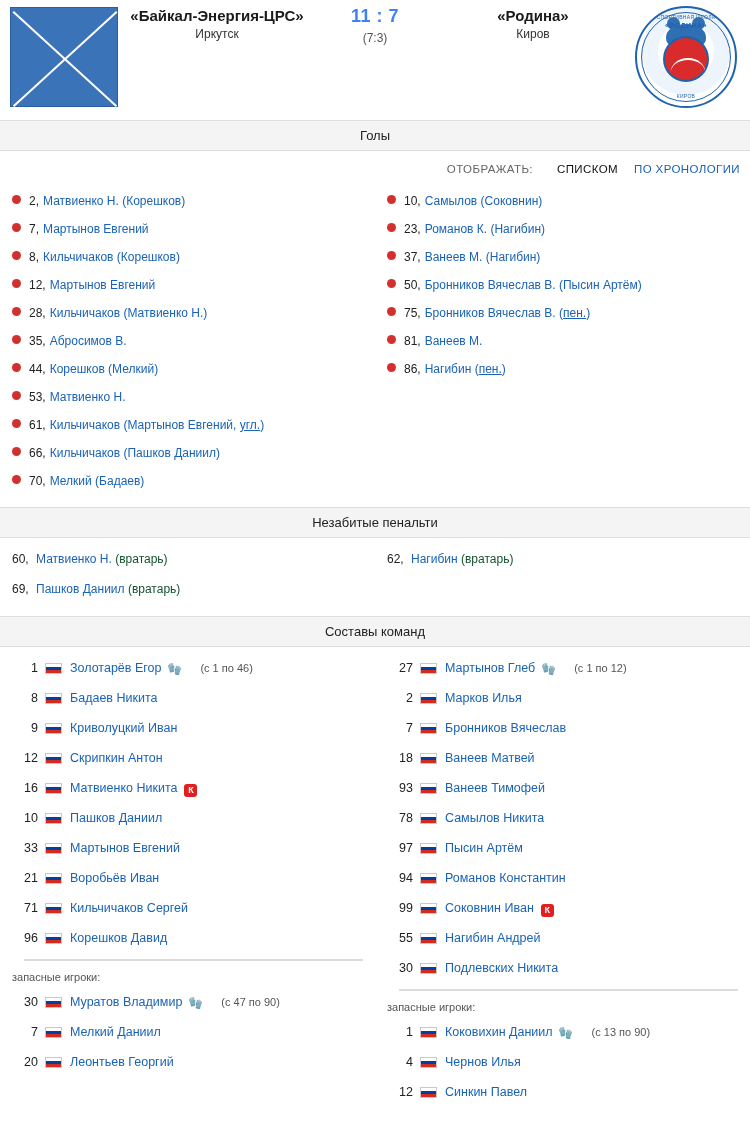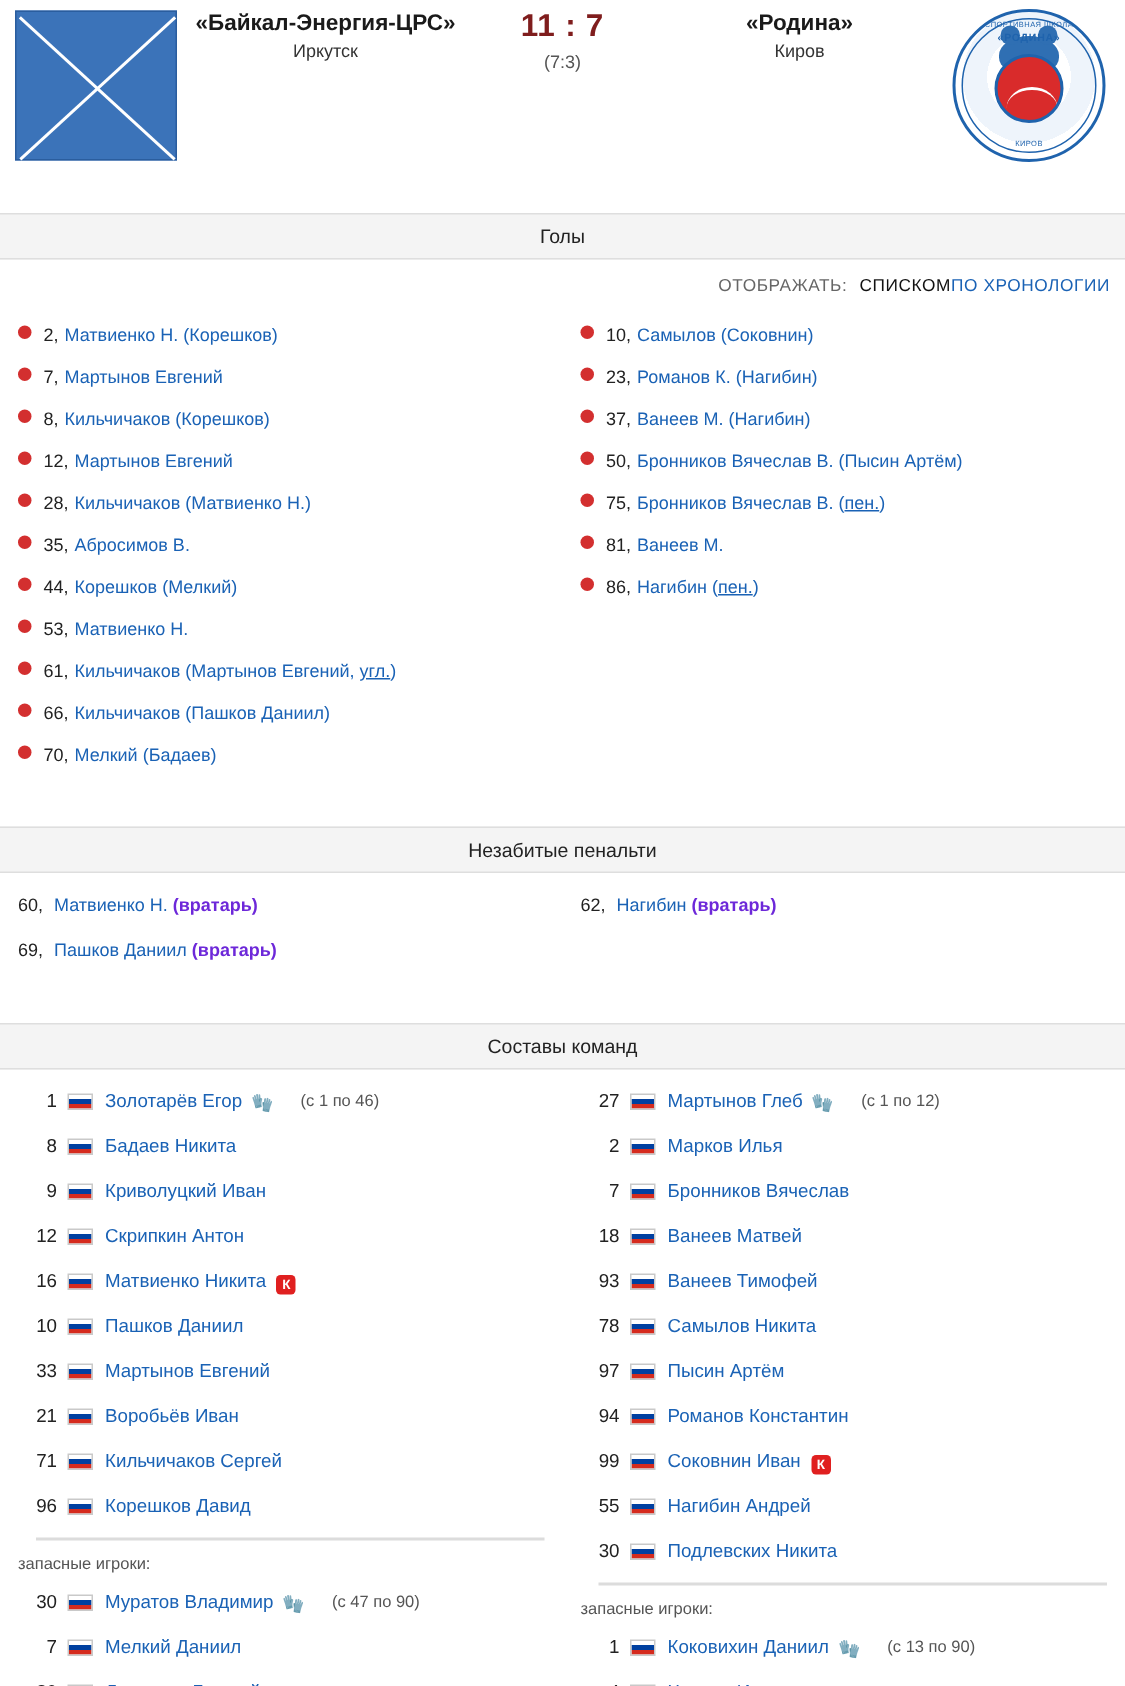--- a/index.html
+++ b/index.html
@@ -32,21 +32,21 @@
     transform-origin: center;
   }
   .logo-left:before { transform: rotate(42.5deg); }
   .logo-left:after  { transform: rotate(-42.5deg); }
 
   .team-block { flex: 1; text-align: center; line-height: 1.35; }
   .team-name { font-size: 15px; font-weight: bold; color: #1a1a1a; }
   .team-city { font-size: 12px; color: #333; }
 
   .score-block { width: 130px; text-align: center; }
-  .score-main { font-size: 21px; font-weight: bold; color: #7f1d1d; letter-spacing: .5px; }
+  .score-main { font-size: 18px; font-weight: bold; color: #3b82f6; letter-spacing: .5px; }
   .score-sub { font-size: 12px; color: #555; margin-top: 4px; }
 
   .logo-right { width: 120px; display: flex; justify-content: center; align-items: center; }
   .rodina-emblem {
     width: 102px; height: 102px; border-radius: 50%;
     border: 2px solid #1f63ad;
     background: radial-gradient(circle at 50% 44%, #ffffff 0 38%, #eef4fb 38% 60%, #ffffff 60% 100%);
     position: relative; overflow: hidden;
   }
   .rodina-emblem .ring {
@@ -86,31 +86,31 @@
 
   
   .section-bar {
     background: #f4f4f4;
     border-top: 1px solid #dedede;
     border-bottom: 1px solid #dedede;
     text-align: center;
     font-size: 13px;
     color: #222;
     padding: 7px 0;
-    margin-top: 24px;
+    margin-top: 2px;
   }
 
   
   .display-row {
     display: flex; justify-content: flex-end; align-items: center;
     padding: 12px 10px 6px 4px; font-size: 11.5px; color: #666;
     letter-spacing: .4px;
   }
   .display-row .lbl { text-transform: uppercase; margin-right: 8px; }
-  .display-row .opt { text-transform: uppercase; color: #111; }
+  .display-row .opt { text-transform: uppercase; margin-left: 16px; color: #111; }
   .display-row .opt.link { color: #1a62b5; cursor: pointer; }
 
   
   .two-col { display: flex; padding: 6px 0 10px 0; }
   .col { width: 50%; padding-left: 12px; }
   .goal-row {
     display: flex; align-items: baseline;
     font-size: 12px; padding: 7px 0 7px 0;
   }
   .dot {
@@ -120,21 +120,21 @@
   }
   .minute { color: #222; margin-right: 4px; }
   .scorer { color: #1a62b5; }
   .assist { color: #1a62b5; }
   .underline { text-decoration: underline; }
 
   
   .pen-row { font-size: 12px; padding: 8px 0; }
   .pen-row .minute { color: #222; }
   .pen-row .scorer { color: #1a62b5; }
-  .pen-row .note { color: #6d28d9; font-weight: bold; }
+  .pen-row .note { color: #14532d; }
 
   
   .roster-row {
     display: flex; align-items: center;
     font-size: 12.5px; padding: 8px 0;
   }
   .num {
     width: 26px; text-align: right; margin-right: 7px; color: #222; flex: 0 0 auto;
   }
   .flag {

